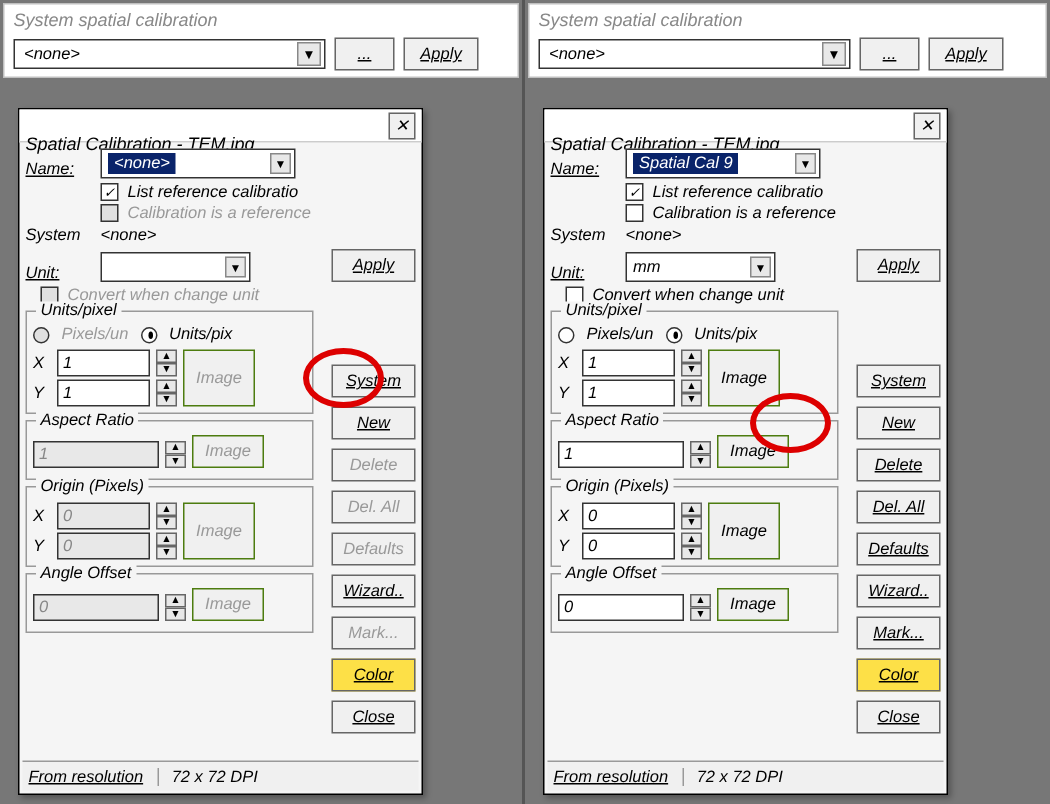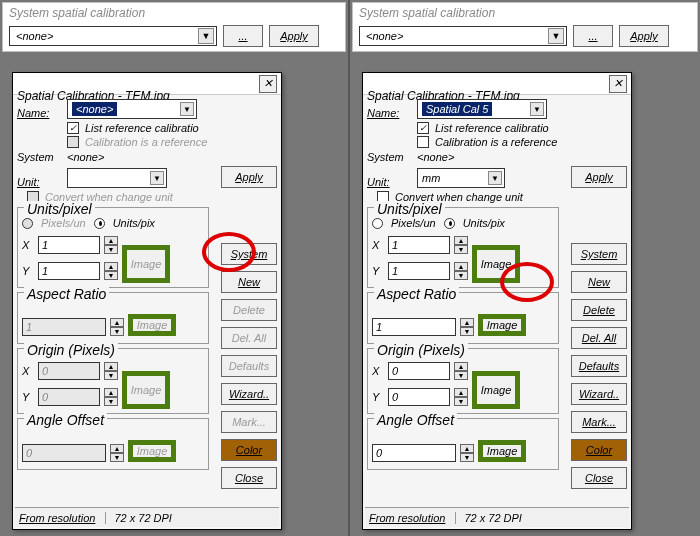--- a/index.html
+++ b/index.html
@@ -49,53 +49,53 @@
 .sel .arrow { width: 14px; height: 14px; background: #e8e8e8; border: 1px solid #888; display: flex; align-items: center; justify-content: center; font-size: 8px; }
 .sel.hl span.txt { background: #0a246a; color: #fff; padding: 1px 4px; }
 
 .chk { display: flex; align-items: center; gap: 6px; margin: 2px 0 2px 50px; }
 .chk-box { width: 12px; height: 12px; border: 1px solid #333; background: #fff; display: flex; align-items: center; justify-content: center; font-size: 9px; line-height: 1; }
 .chk-box.disabled { background: #e0e0e0; color: #999; }
 
 .fieldset {
   border: 1px solid #999; margin: 4px 0; padding: 6px 4px 4px 4px; position: relative;
 }
-.fieldset .legend { position: absolute; top: -7px; left: 6px; background: #f5f5f5; padding: 0 3px; font-size: 14px; }
+.fieldset .legend { position: absolute; top: -7px; left: 6px; background: #f5f5f5; padding: 0 3px; font-size: 11px; }
 
 .radio { width: 11px; height: 11px; border: 1px solid #333; border-radius: 50%; background: #fff; display: inline-flex; align-items: center; justify-content: center; }
 .radio.sel::after { content: ""; width: 5px; height: 5px; background: #000; border-radius: 50%; }
 .radio.disabled { background: #e0e0e0; }
 
 .num-in {
   width: 62px; height: 18px; border: 1px solid #333; background: #fff; padding: 0 3px;
   display: inline-flex; align-items: center;
 }
 .num-in.disabled { background: #e8e8e8; color: #888; }
 .spin { width: 14px; height: 18px; display: inline-flex; flex-direction: column; }
 .spin div { flex: 1; border: 1px solid #666; background: #e8e8e8; display: flex; align-items: center; justify-content: center; font-size: 7px; line-height: 1; }
 
 .side-btn {
   width: 56px; height: 22px; border: 1px solid #666; background: #f0f0f0;
   display: flex; align-items: center; justify-content: center; text-decoration: underline;
 }
 .side-btn.disabled { color: #999; text-decoration: none; }
-.side-btn.green { background: #a16207; }
+.side-btn.green { background: #fde047; }
 
 .rcol { position: absolute; right: 4px; top: 170px; display: flex; flex-direction: column; gap: 6px; }
 
 .status { position: absolute; bottom: 2px; left: 2px; right: 2px; height: 20px; border-top: 1px solid #999; display: flex; align-items: center; padding: 0 4px; gap: 10px; background: #f0f0f0; }
 
 .red-ring {
   position: absolute; width: 54px; height: 40px;
   border: 4px solid #d00; border-radius: 50%;
   pointer-events: none;
 }
 
 .units-grid { display: grid; grid-template-columns: 12px 62px 14px 48px; gap: 2px 4px; align-items: center; margin-top: 4px; }
-.img-btn { grid-row: span 2; height: 38px; border: 5px solid #4d7c0f; background: #f0f0f0; display: flex; align-items: center; justify-content: center; margin-top: 12px; }
+.img-btn { grid-row: span 2; height: 38px; border: 1px solid #4d7c0f; background: #f0f0f0; display: flex; align-items: center; justify-content: center; }
 .img-btn.disabled { color: #999; }
 </style>
 </head>
 <body>
 
 <div class="pane left">
   <div class="sys-bar">
     <div class="sys-title">System spatial calibration</div>
     <div class="sys-row">
       <div class="sys-select">
@@ -250,39 +250,39 @@
 
   <div class="dialog">
     <div class="dlg-title">
       <span>Spatial Calibration - TEM.jpg</span>
       <div class="close-x">✕</div>
     </div>
 
     <div class="row">
       <span class="lbl"><span class="lbl-u">Name:</span></span>
       <div class="sel hl" style="width:130px">
-        <span class="txt">Spatial Cal 5</span>
+        <span class="txt">Spatial Cal 9</span>
         <span class="arrow">▼</span>
       </div>
     </div>
     <div class="chk">
       <div class="chk-box">✓</div>
         <span>List reference calibratio</span>
     </div>
     <div class="chk">
       <div class="chk-box"></div>
         <span>Calibration is a reference</span>
     </div>
     <div class="row">
       <span class="lbl">System</span>
       <span>&lt;none&gt;</span>
     </div>
     <div class="row">
       <span class="lbl"><span class="lbl-u">Unit:</span></span>
-      <div class="sel" style="width:88px">
+      <div class="sel" style="width:100px">
         <span>mm</span>
         <span class="arrow">▼</span>
       </div>
       <div style="flex:1"></div>
       <div class="side-btn">Apply</div>
     </div>
     <div class="chk" style="margin-left:10px">
       <div class="chk-box"></div>
         <span>Convert when change unit</span>
     </div>

